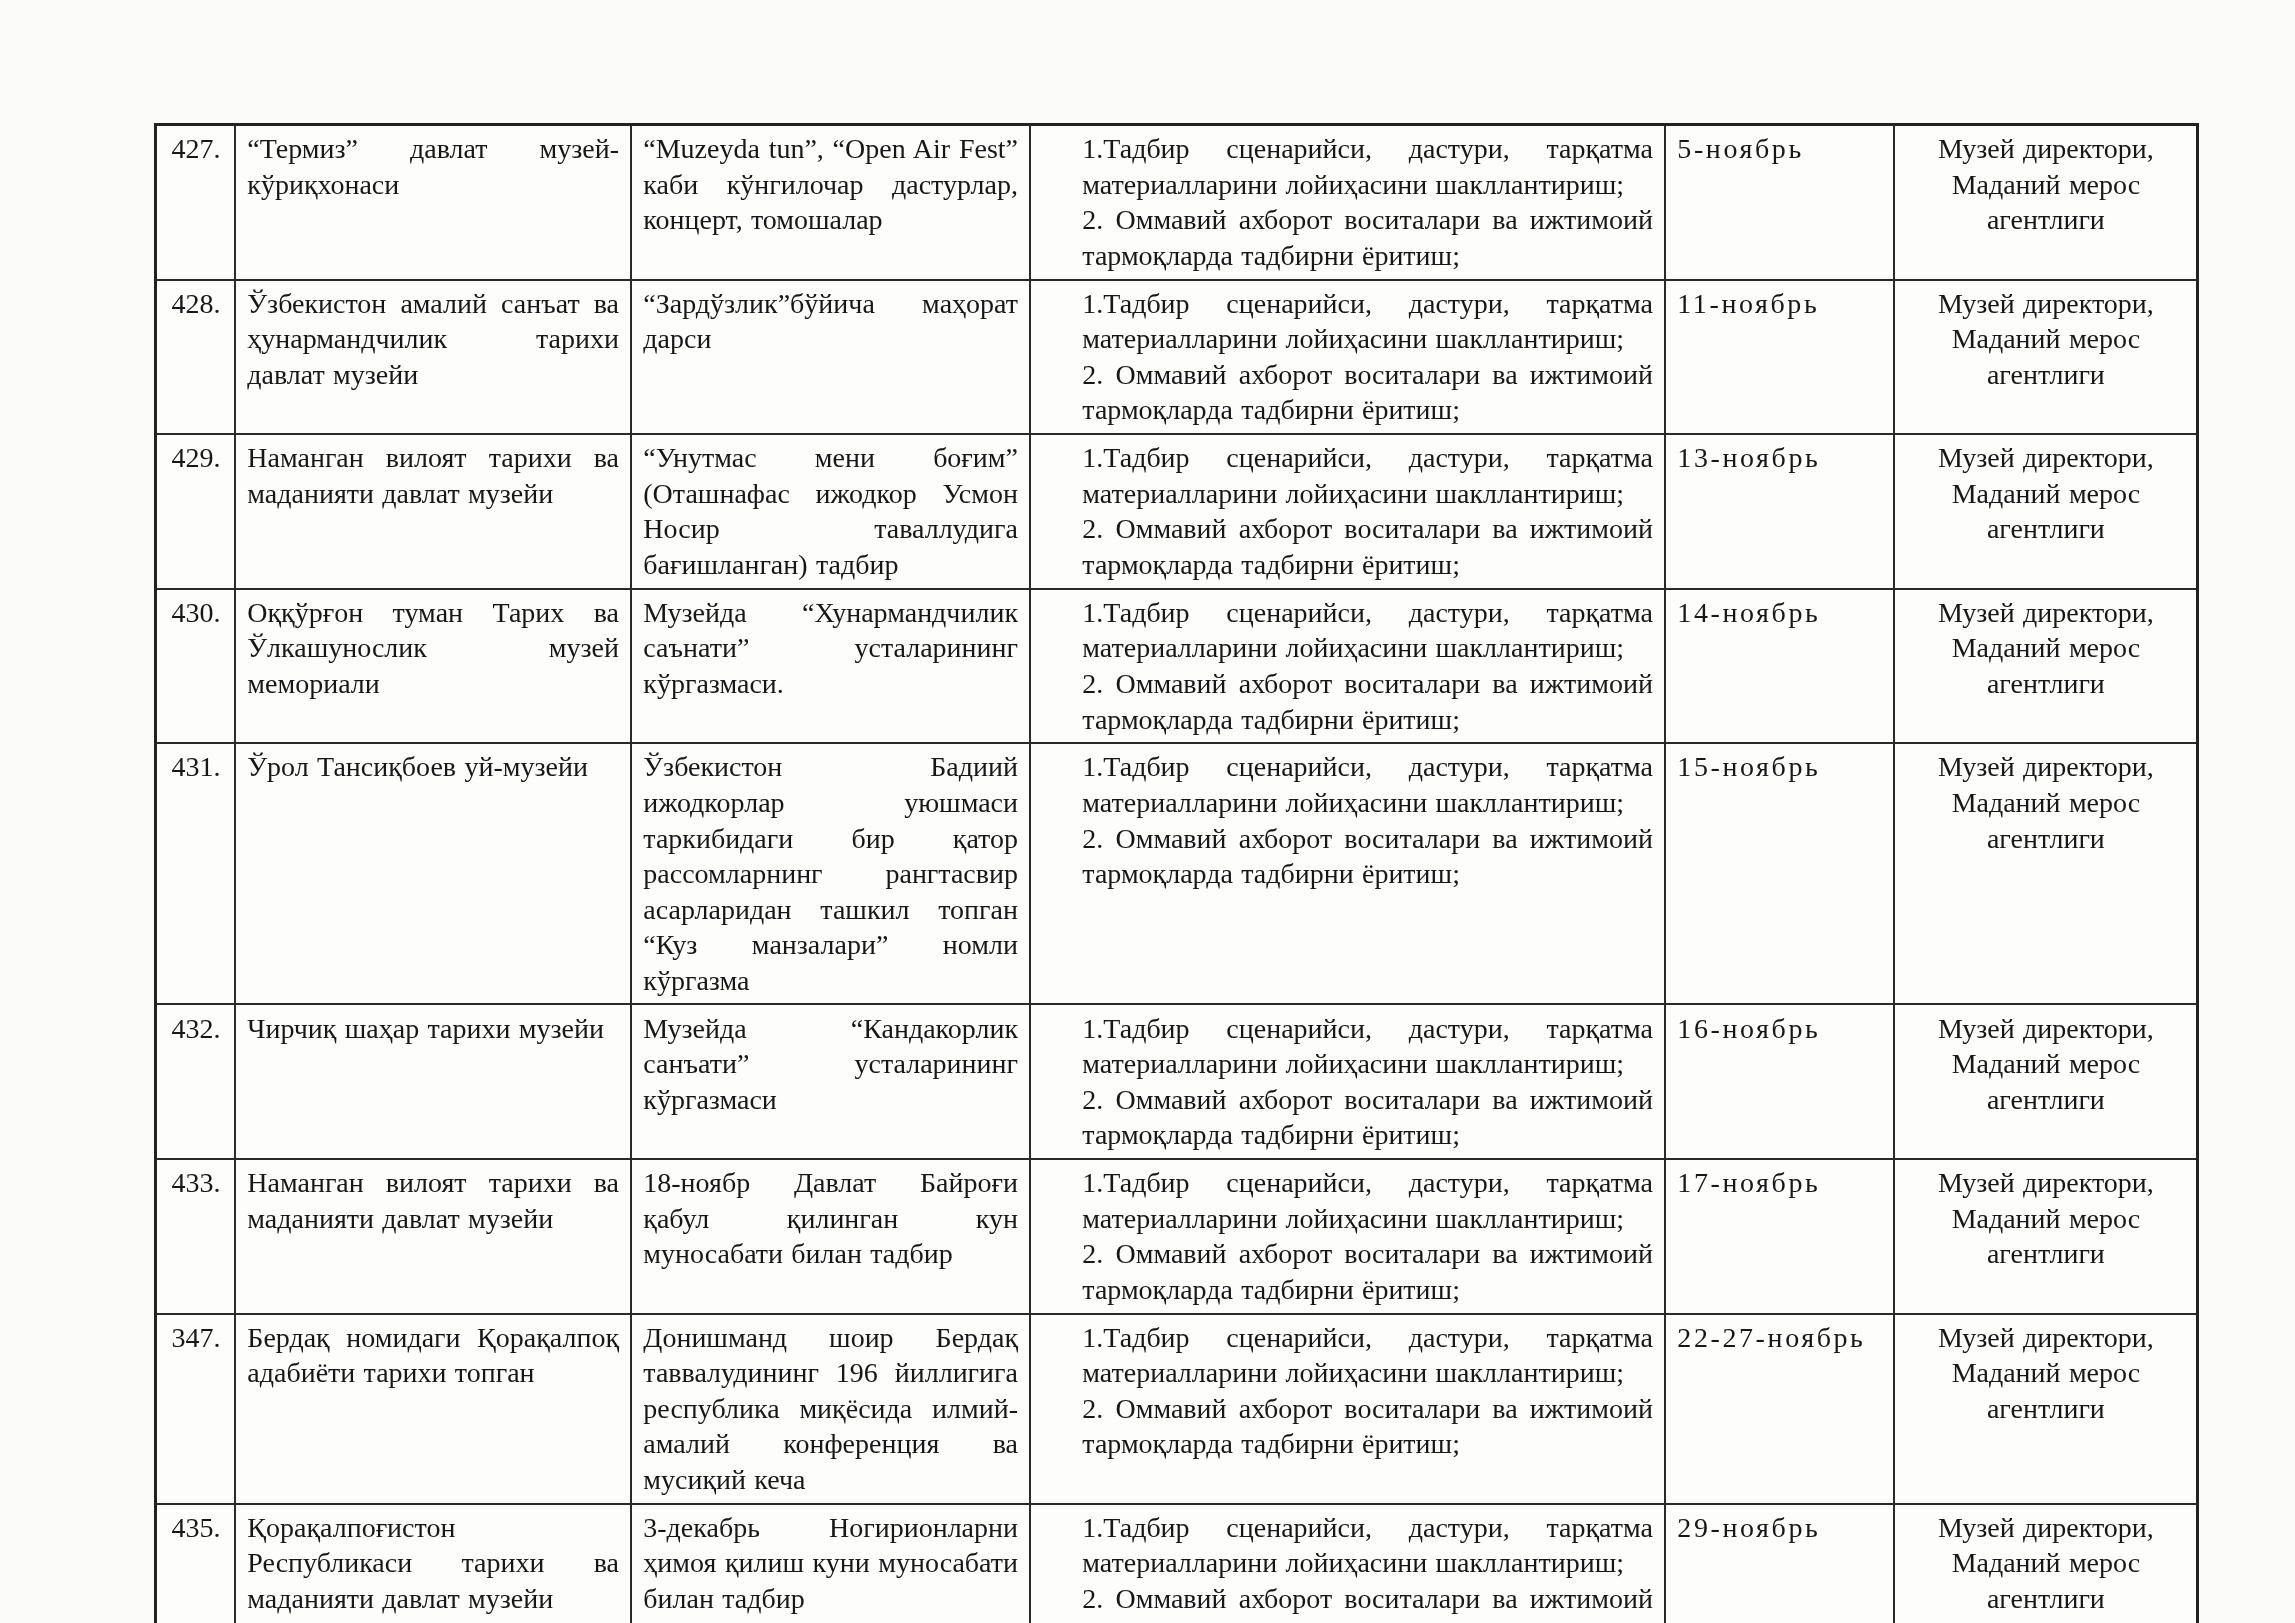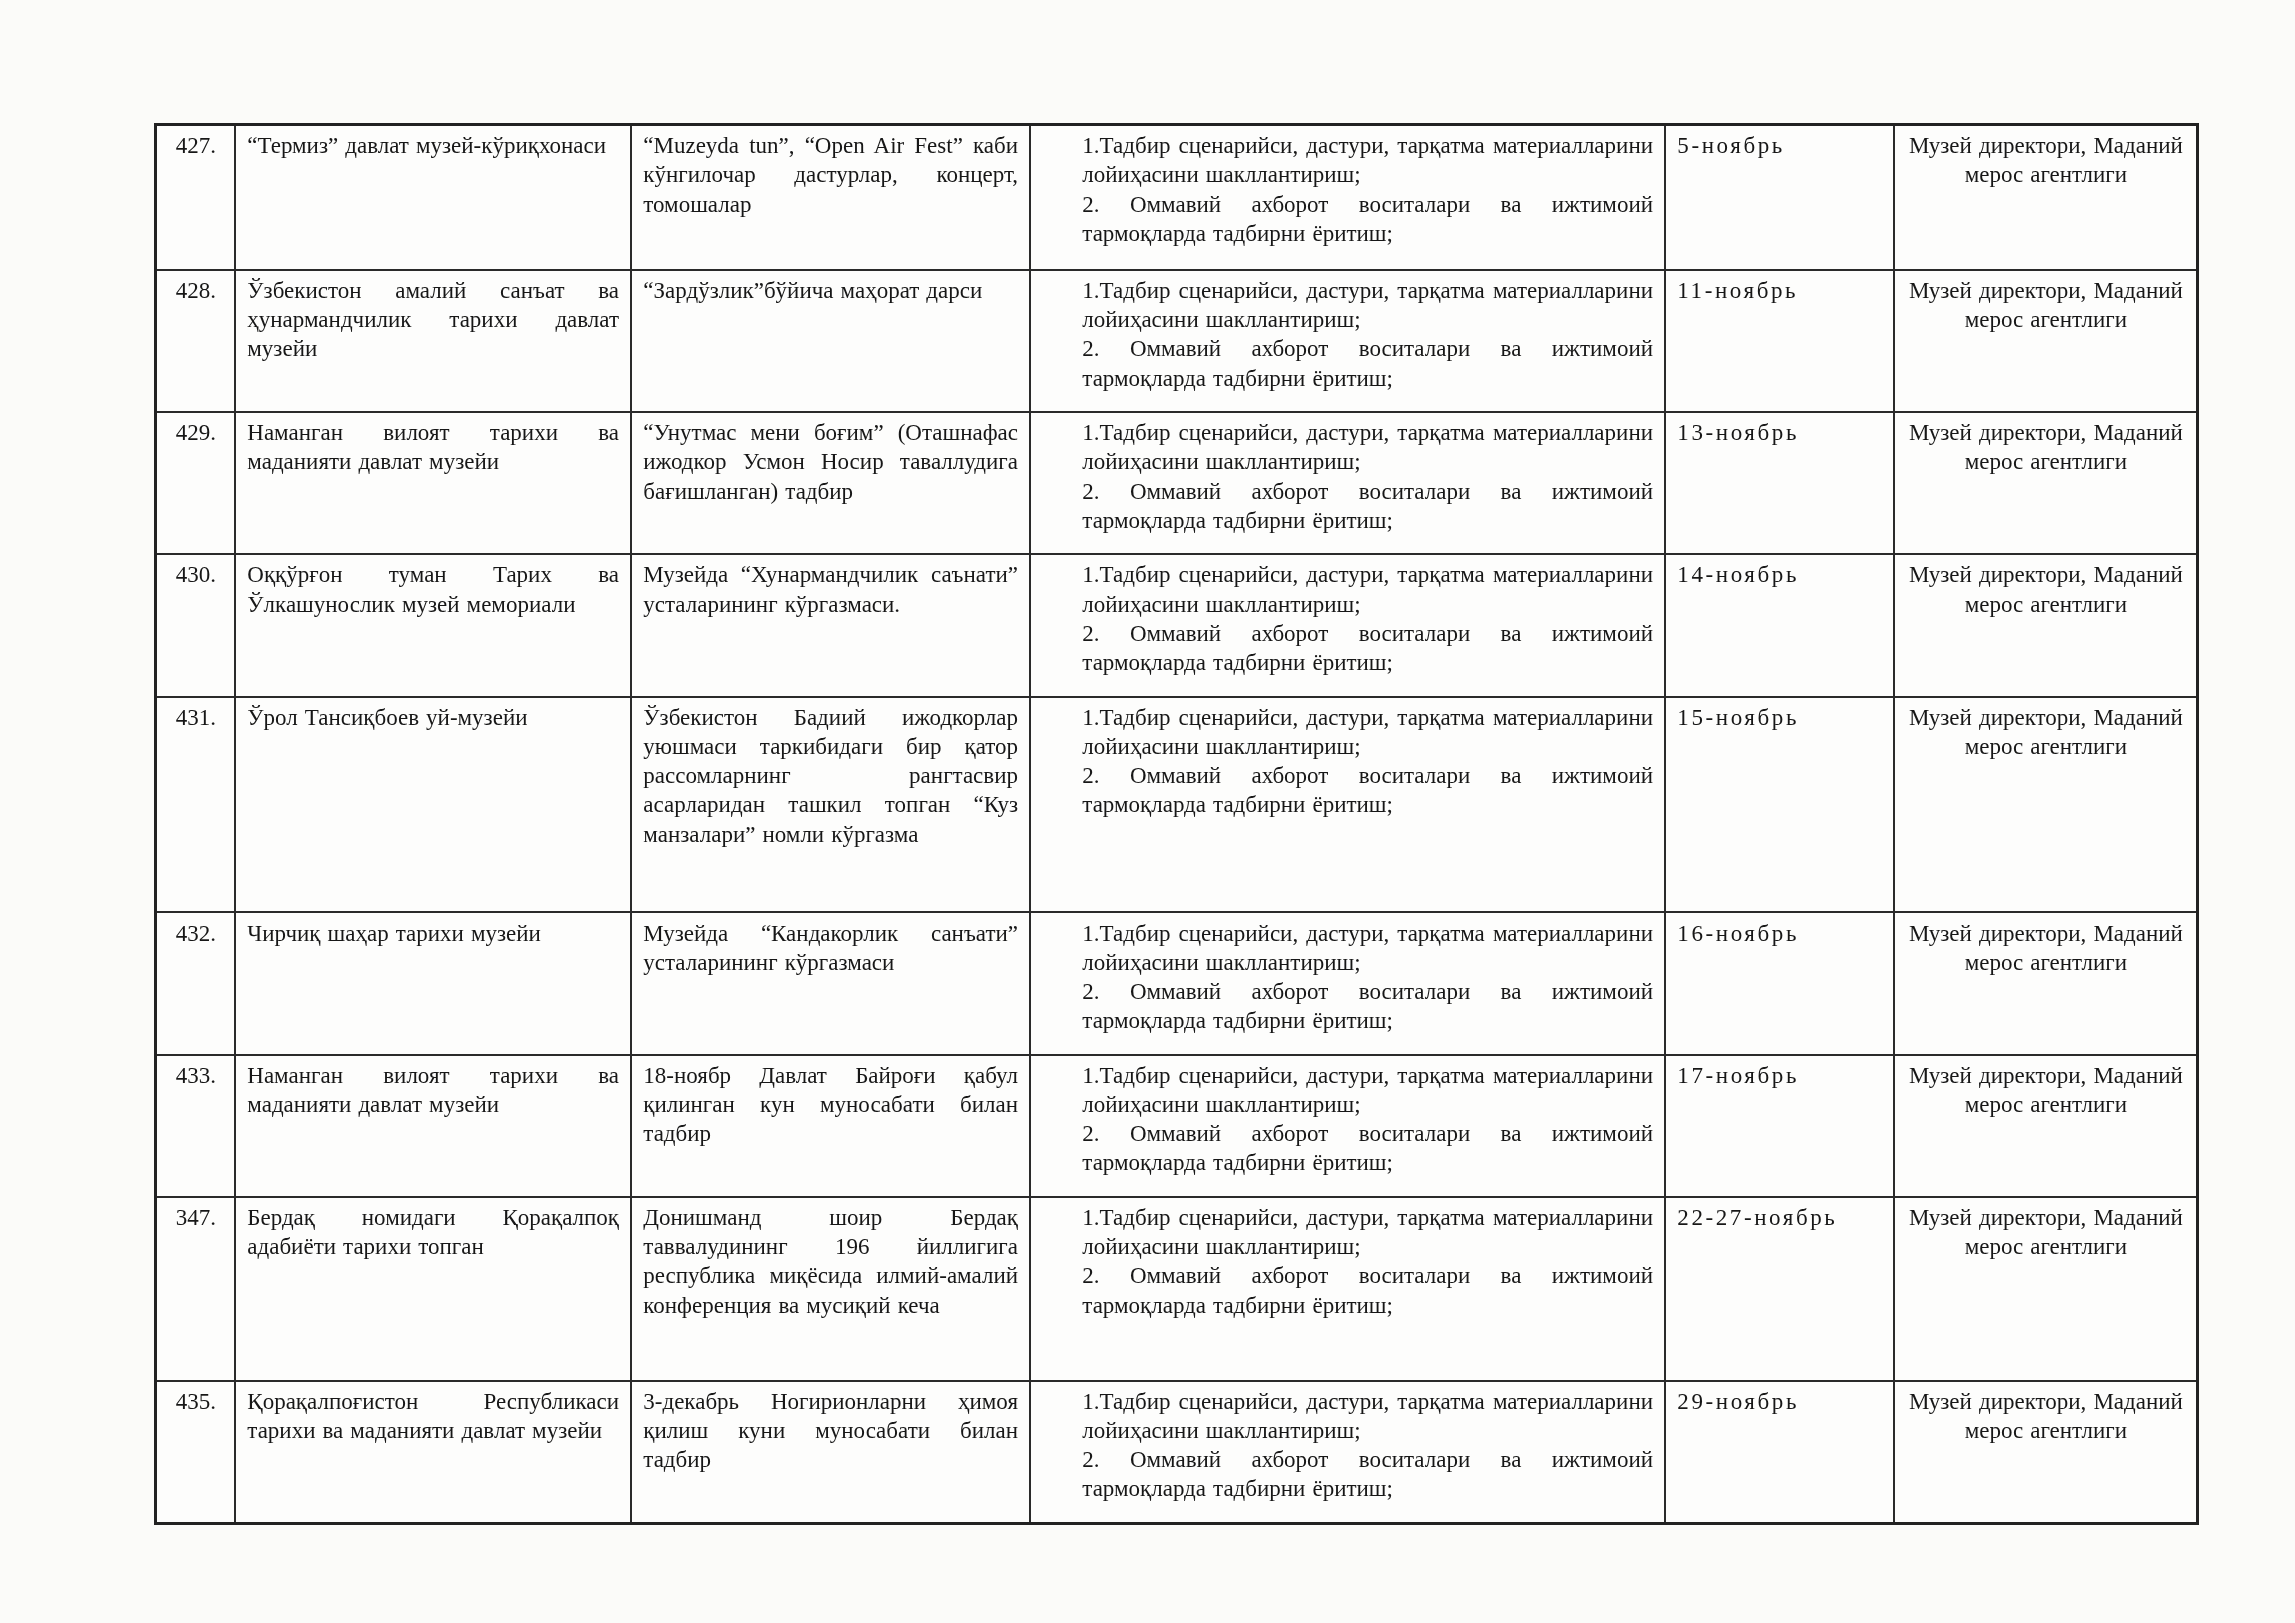--- a/index.html
+++ b/index.html
@@ -17,21 +17,21 @@
     left:154px;top:123px;
     width:2042px;height:1402px;
     border-collapse:collapse;
     table-layout:fixed;
     background:#fdfdfc;
   }
   table.sched td{
     border:2px solid #2a2a2a;
     vertical-align:top;
     padding:5.2px 10.5px 5.2px 11.8px;
-    font-size:23px;
+    font-size:28px;
     line-height:1.27;
     word-spacing:1.3px;
   }
   table.sched{border:3.3px solid #222;}
   td.c-no{
     text-align:center;
     padding-left:2.6px;padding-right:2.6px;
     padding-top:7.9px;
   }
   td.c-museum,td.c-event{

